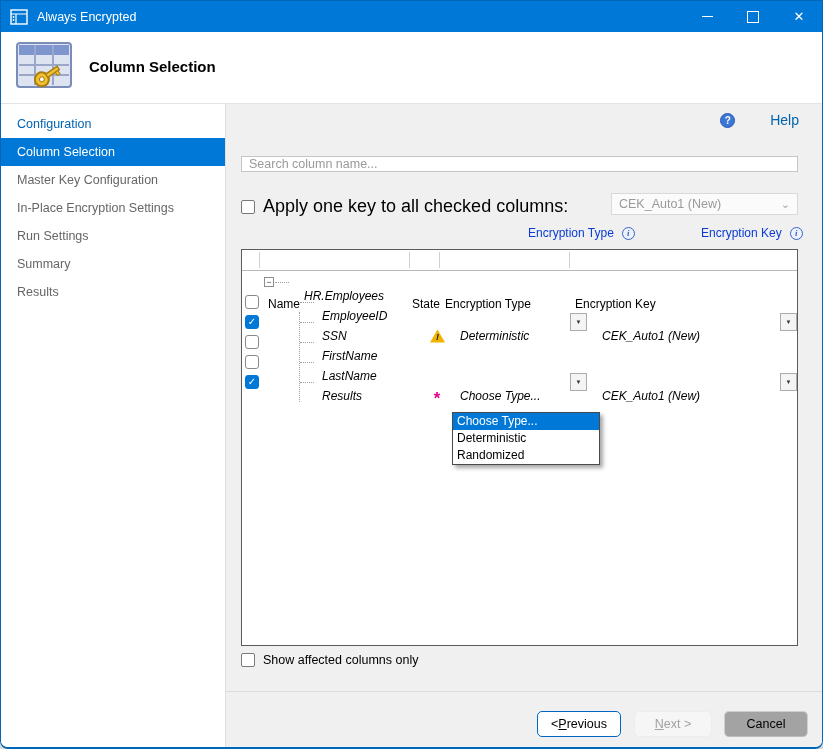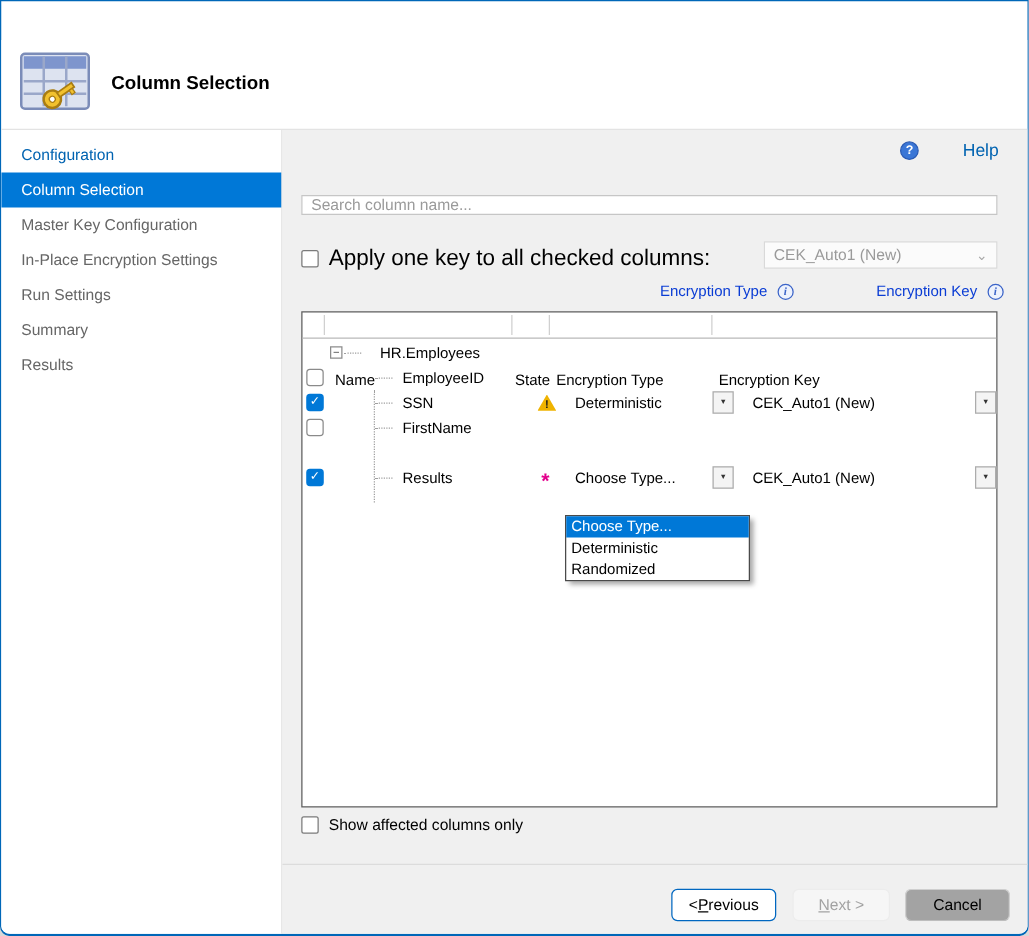--- a/index.html
+++ b/index.html
@@ -46,21 +46,21 @@
   .info-icon{width:13px;height:13px;border-radius:50%;border:1px solid #3a63c8;color:#3a63c8;background:#edf2fd;
     font-size:9px;font-style:italic;font-family:"Liberation Serif",serif;font-weight:bold;
     display:flex;align-items:center;justify-content:center;box-sizing:border-box;}
   
   .grid{position:absolute;left:15px;top:145px;width:557px;height:397px;background:#fff;border:1px solid #5b5b5b;box-sizing:border-box;}
   .ghead{position:relative;height:21px;border-bottom:1px solid #b9b9b9;box-sizing:border-box;}
   .ghead .h{position:absolute;top:0;height:100%;display:flex;align-items:center;font-size:12px;color:#000;margin-top:44px;}
   .vline{position:absolute;top:2px;bottom:2px;width:1px;background:#d0d0d0;}
   .gbody{position:relative;height:374px;}
   .trow{position:absolute;left:0;width:100%;height:20px;}
-  .trow .cell{position:absolute;top:0;height:20px;display:flex;align-items:center;font-size:12px;color:#000;}
+  .trow .cell{position:absolute;top:14px;height:20px;display:flex;align-items:center;font-size:12px;color:#000;font-style:italic;}
   .cb{position:absolute;left:3px;top:3px;width:14px;height:14px;border:1px solid #8a8a8a;border-radius:3px;background:#fff;box-sizing:border-box;
      display:flex;align-items:center;justify-content:center;}
   .cb .mark{display:none;color:#fff;font-size:10px;line-height:1;}
   .cb.on{background:#0078d7;border-color:#0078d7;}
   .cb.on .mark{display:block;}
   .expander{position:absolute;left:22px;top:5px;width:10px;height:10px;border:1px solid #8c8c8c;background:#fff;box-sizing:border-box;
      display:flex;align-items:center;justify-content:center;font-size:9px;line-height:1;color:#444;}
   .tree-vline{position:absolute;left:57px;top:41px;height:90px;border-left:1px dotted #9f9f9f;}
   .stub{position:absolute;left:58px;top:10px;width:14px;border-top:1px dotted #9f9f9f;}
   .rootstub{position:absolute;left:33px;top:10px;width:14px;border-top:1px dotted #9f9f9f;}
@@ -84,20 +84,41 @@
   .btn-prev{left:311px;width:84px;background:#fff;border:1.5px solid #0067c0;color:#000;}
   .btn-next{left:408px;width:78px;background:#f6f6f6;border:1px solid #ececec;color:#a2a2a2;}
   .btn-cancel{left:498px;width:84px;background:#a3a3a3;border:1px solid #cfcfcf;border-bottom-color:#bdbdbd;color:#000;}
   .ak{text-decoration:underline;}
 </style>
 </head>
 <body>
 
 <div class="window">
 
+  <div class="titlebar">
+    <svg class="app-icon" viewBox="0 0 18 16">
+      <rect x="1" y="1" width="16" height="14" fill="none" stroke="#ffffff" stroke-width="1.4"></rect>
+      <line x1="1" y1="5" x2="17" y2="5" stroke="#ffffff" stroke-width="1.2"></line>
+      <line x1="6" y1="5" x2="6" y2="15" stroke="#ffffff" stroke-width="1.2"></line>
+      <circle cx="3.5" cy="8" r="0.9" fill="#fff"></circle>
+        <circle cx="3.5" cy="11" r="0.9" fill="#fff"></circle>
+    </svg>
+    <span class="title-text">Always Encrypted</span>
+    <div class="win-controls">
+      <div class="win-btn">
+          <span class="glyph-min"></span>
+        </div>
+      <div class="win-btn">
+          <span class="glyph-max"></span>
+        </div>
+      <div class="win-btn">
+          <span class="glyph-close">✕</span>
+        </div>
+    </div>
+  </div>
 
   <div class="headerband">
     <svg class="big-icon" width="64" height="56" viewBox="0 0 64 56">
       <rect x="4" y="4" width="54" height="44" rx="3" fill="#dde3f0" stroke="#7b8cb8" stroke-width="2"></rect>
       <rect x="6" y="6" width="50" height="10" fill="#7e95cd"></rect>
       <line x1="22" y1="6" x2="22" y2="46" stroke="#9aa7c9" stroke-width="2"></line>
       <line x1="40" y1="6" x2="40" y2="46" stroke="#9aa7c9" stroke-width="2"></line>
       <line x1="6" y1="26" x2="56" y2="26" stroke="#9aa7c9" stroke-width="2"></line>
       <line x1="6" y1="36" x2="56" y2="36" stroke="#9aa7c9" stroke-width="2"></line>
       <g transform="rotate(-35 30 42)">
@@ -192,20 +213,25 @@
               <span>▼</span>
             </span>
         </div>
 
         <div class="trow" style="top:61px">
           <span class="cb"></span>
           <span class="stub"></span>
           <span class="cell" style="left:80px">FirstName</span>
         </div>
 
+        <div class="trow" style="top:81px">
+          <span class="cb"></span>
+          <span class="stub"></span>
+          <span class="cell" style="left:80px">LastName</span>
+        </div>
 
         <div class="trow" style="top:101px">
           <span class="cb on">
               <span class="mark">✓</span>
             </span>
           <span class="stub"></span>
           <span class="cell" style="left:80px">Results</span>
           <span class="cell" style="left:191px">
               <span class="req">*</span>
             </span>

